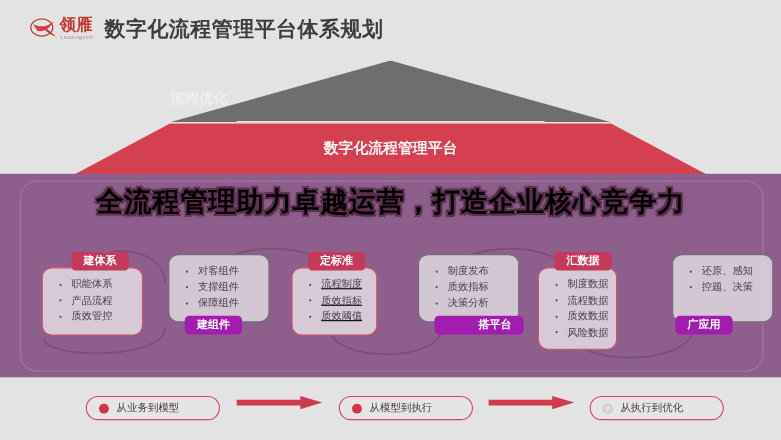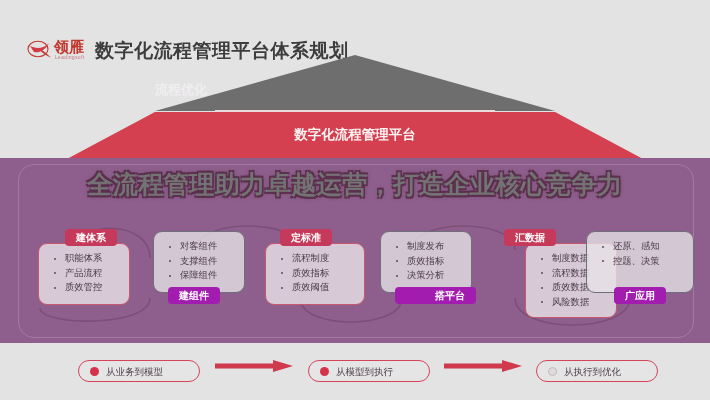--- a/index.html
+++ b/index.html
@@ -4,21 +4,21 @@
 <style>
   html,body{margin:0;padding:0;}
   body{
     width:710px;height:400px;overflow:hidden;
     font-family:"Liberation Sans","DejaVu Sans",sans-serif;
     background:#e3e3e3;
   }
   .stage{position:relative;width:710px;height:400px;overflow:hidden;background:#e3e3e3;}
 
   
-  .header{position:absolute;left:0;top:0;width:596px;height:56px;margin-top:24px;}
+  .header{position:absolute;left:0;top:0;width:596px;height:56px;}
   .logo-wrap{position:absolute;left:27px;top:14px;width:68px;height:30px;}
   .logo-mark{position:absolute;left:0;top:1px;width:26px;height:20px;}
   .logo-cn{position:absolute;left:27px;top:0px;font-size:15px;font-weight:bold;color:#c0392f;letter-spacing:0px;line-height:17px;}
   .logo-en{position:absolute;left:28px;top:17px;font-size:4.5px;color:#c76a7a;letter-spacing:.6px;}
   .header-title{position:absolute;left:95px;top:14px;font-size:19px;font-weight:bold;color:#3d3d3d;letter-spacing:.5px;}
 
   
   .pyr-top{
     position:absolute;left:155px;top:55px;width:400px;height:56px;
     background:#6e6e6e;
@@ -89,21 +89,21 @@
     box-sizing:border-box;
     text-align:center;
   }
   .pill.gray{background:#a21caf;}
 
   
   .overlay-title{
     position:absolute;left:0;top:168px;width:710px;
     text-align:center;
     font-size:25px;font-weight:bold;
-    color:#737373;
+    color:#000000;
     line-height:33px;
     letter-spacing:.5px;
     text-shadow:
       -1.6px -1.6px 0 #5b2f4d, 1.6px -1.6px 0 #5b2f4d,
       -1.6px  1.6px 0 #5b2f4d, 1.6px  1.6px 0 #5b2f4d,
       0 0 5px rgba(60,25,50,.55);
     padding:0 22px;box-sizing:border-box;
   }
 
   
@@ -173,49 +173,49 @@
 
   <div class="card gray" style="left:153px;top:231px;width:92px;height:62px;">
     <ul>
       <li>对客组件</li>
       <li>支撑组件</li>
       <li>保障组件</li>
     </ul>
   </div>
   <div class="pill gray" style="left:168px;top:287px;">建组件</div>
 
-  <div class="card" style="left:265px;top:243px;width:100px;height:62px;">
+  <div class="card" style="left:265px;top:243px;width:78px;height:62px;text-decoration:underline;">
     <ul>
       <li>流程制度</li>
       <li>质效指标</li>
       <li>质效阈值</li>
     </ul>
   </div>
   <div class="pill" style="left:280px;top:229px;">定标准</div>
 
   <div class="card gray" style="left:380px;top:231px;width:92px;height:62px;">
     <ul>
       <li>制度发布</li>
       <li>质效指标</li>
       <li>决策分析</li>
     </ul>
   </div>
   <div class="pill gray" style="left:395px;top:287px;padding-left:40px;">搭平台</div>
 
-  <div class="card" style="left:489px;top:243px;width:92px;height:75px;margin-left:36px;">
+  <div class="card" style="left:489px;top:243px;width:72px;height:75px;">
     <ul>
       <li>制度数据</li>
       <li>流程数据</li>
       <li>质效数据</li>
       <li>风险数据</li>
     </ul>
   </div>
   <div class="pill" style="left:504px;top:229px;">汇数据</div>
 
-  <div class="card gray" style="left:586px;top:231px;width:108px;height:62px;">
+  <div class="card gray" style="left:611px;top:231px;width:92px;height:62px;">
     <ul>
       <li>还原、感知</li>
       <li>控题、决策</li>
     </ul>
   </div>
   <div class="pill gray" style="left:614px;top:287px;">广应用</div>
 
   <div class="overlay-title">全流程管理助力卓越运营，打造企业核心竞争力</div>
 
   <div class="flow">

